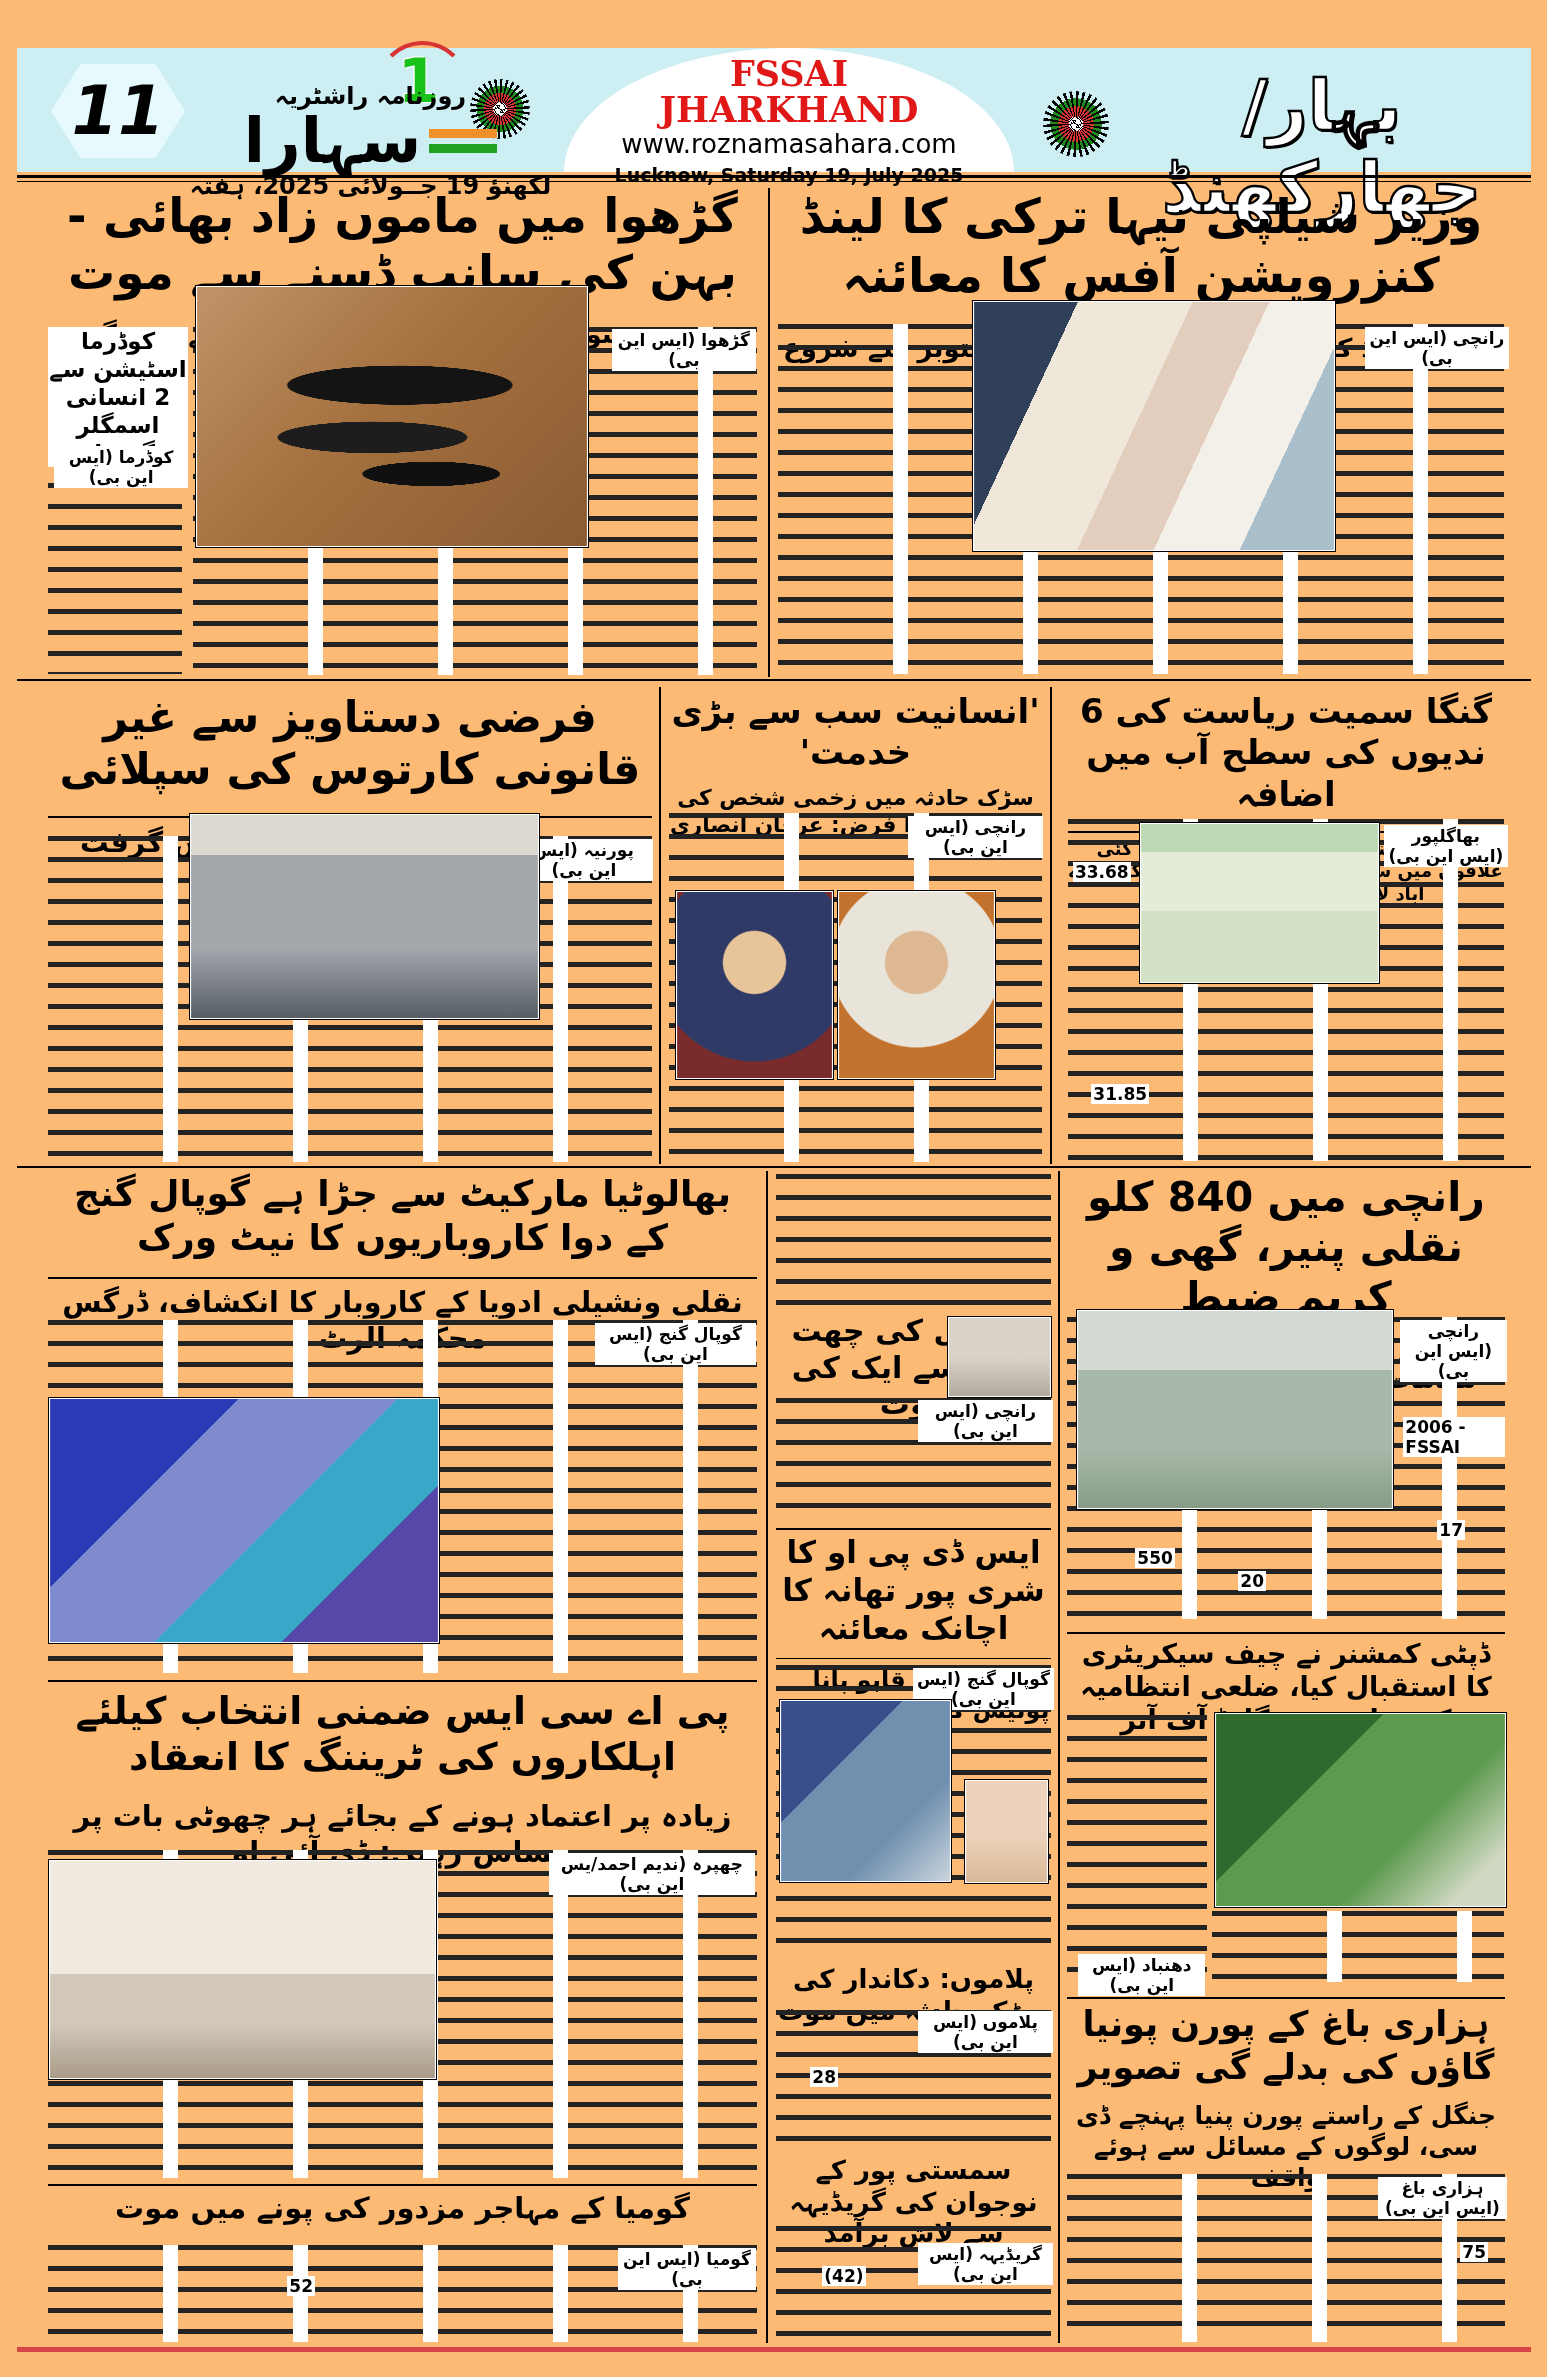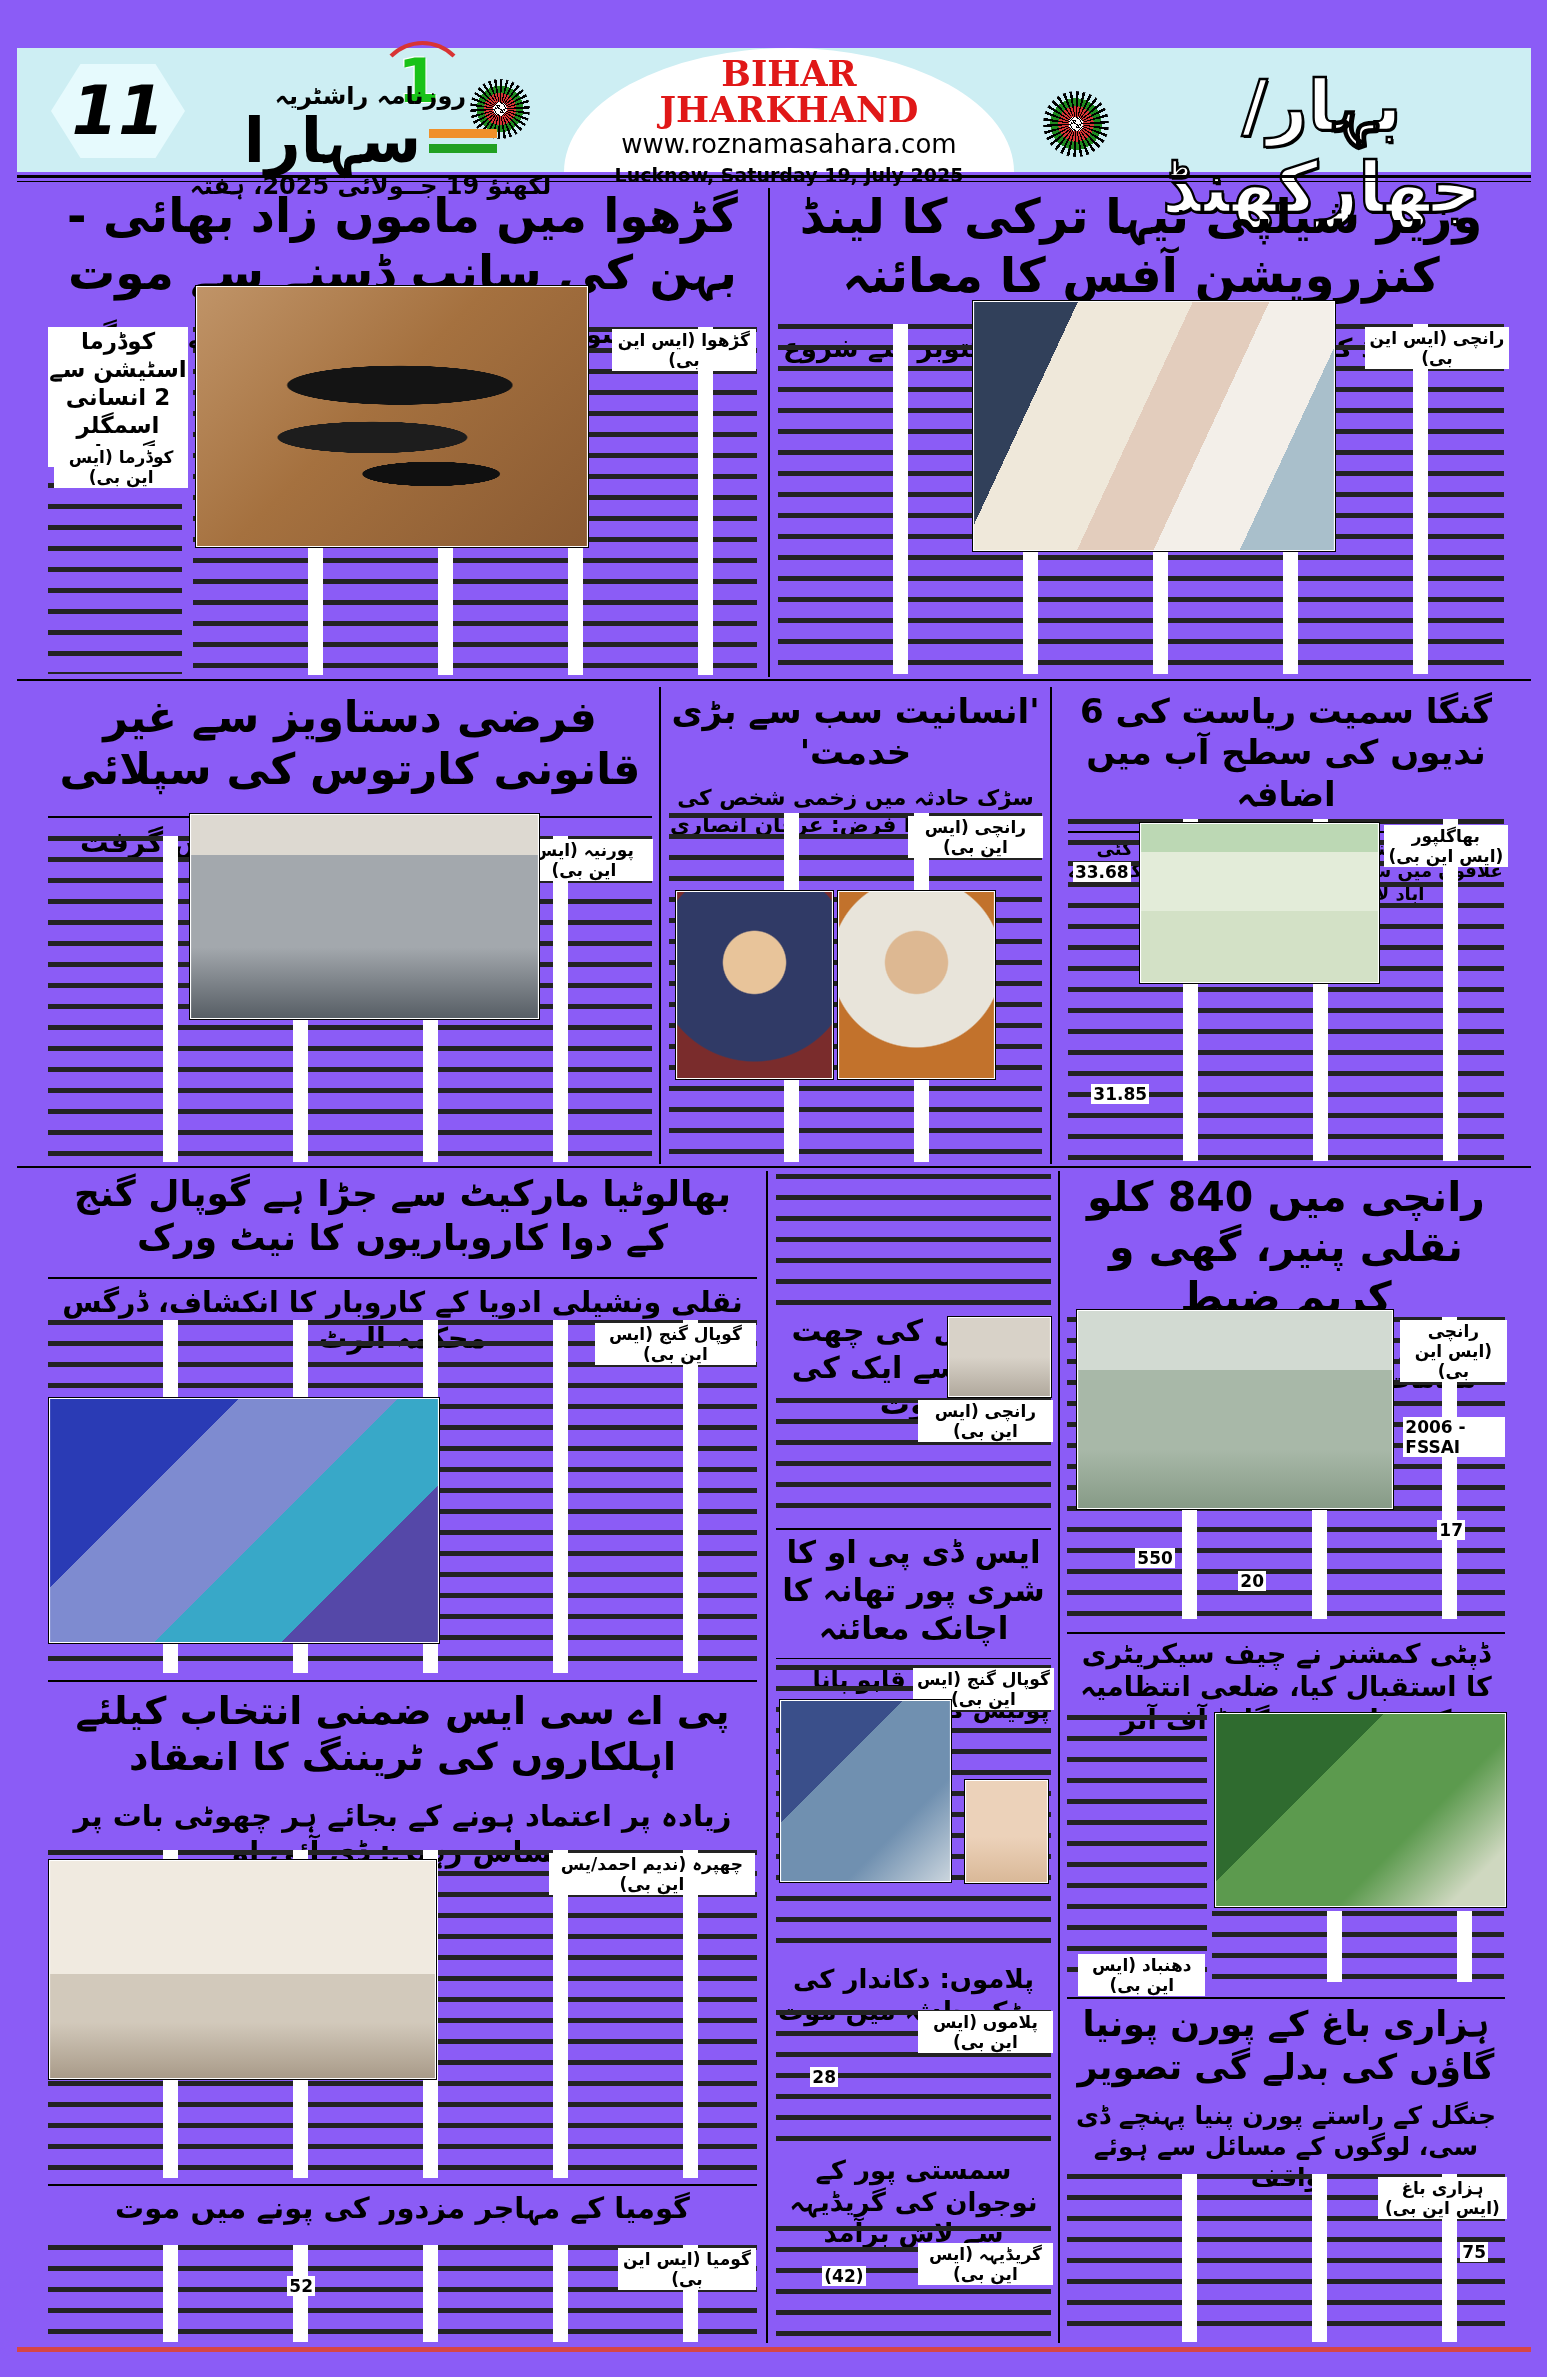--- a/index.html
+++ b/index.html
@@ -1,16 +1,16 @@
 <!DOCTYPE html>
 <html style="font-size:9px"><head>
 <meta charset="utf-8">
 <style>
   html,body{margin:0;padding:0;background:#fff;}
-  #page{position:relative;width:1548px;height:2377px;background:#8b5cf6;overflow:hidden;
+  #page{position:relative;width:1548px;height:2377px;background:#fdba74;overflow:hidden;
         font-family:"DejaVu Sans",sans-serif;color:#000;}
   .abs{position:absolute;}
   .rtl{direction:rtl;unicode-bidi:isolate;}
   .hl{font-weight:700;text-align:center;direction:rtl;line-height:1.22;letter-spacing:-0.6px;}
   .sub{font-weight:700;text-align:center;direction:rtl;line-height:1.25;}
   .byline{font-weight:700;direction:rtl;text-align:center;background:#fff;padding:1.1px 3.4px;font-size:17px;}
   .rule{background:#000;}
   .redrule{background:#d64545;}
   
   .greek{background-image:
@@ -72,21 +72,21 @@
           <div class="flagbar" style="background:#f0902a;margin-bottom:5.7px;"></div>
           <div class="flagbar" style="background:#22a022;"></div>
         </div>
         <div style="font-size:62px;font-weight:900;line-height:1.0;">سہارا</div>
       </div>
       <div style="font-size:24px;font-weight:900;">لکھنؤ 19 جــولائی 2025، ہفتہ</div>
     </div>
 
     <div id="dome" class="abs" style="left:547px;top:0;width:450px;height:124px;">
       <div style="padding-top:8px;font-family:'DejaVu Serif',serif;font-weight:700;color:#e01818;font-size:35px;line-height:1.02;">
-        <div>BIHAR</div>
+        <div>FSSAI</div>
         <div>JHARKHAND</div>
       </div>
       <div style="font-size:26px;font-weight:400;margin-top:2px;">www.roznamasahara.com</div>
       <div style="font-size:19px;font-weight:700;margin-top:4.6px;">Lucknow, Saturday 19, July 2025</div>
     </div>
     <div class="firework abs" style="left:1026px;top:43px;width:66px;height:66px;"></div>
     <div id="sahara-title" class="abs rtl" style="left:1105px;top:17px;width:399px;text-align:center;font-size:70px;">بہار/جھارکھنڈ</div>
   </div>
   <div class="rule abs" style="left:17px;top:175px;width:1514px;height:2.8px;"></div>
   <div class="rule abs" style="left:17px;top:181px;width:1514px;height:1.1px;"></div>

